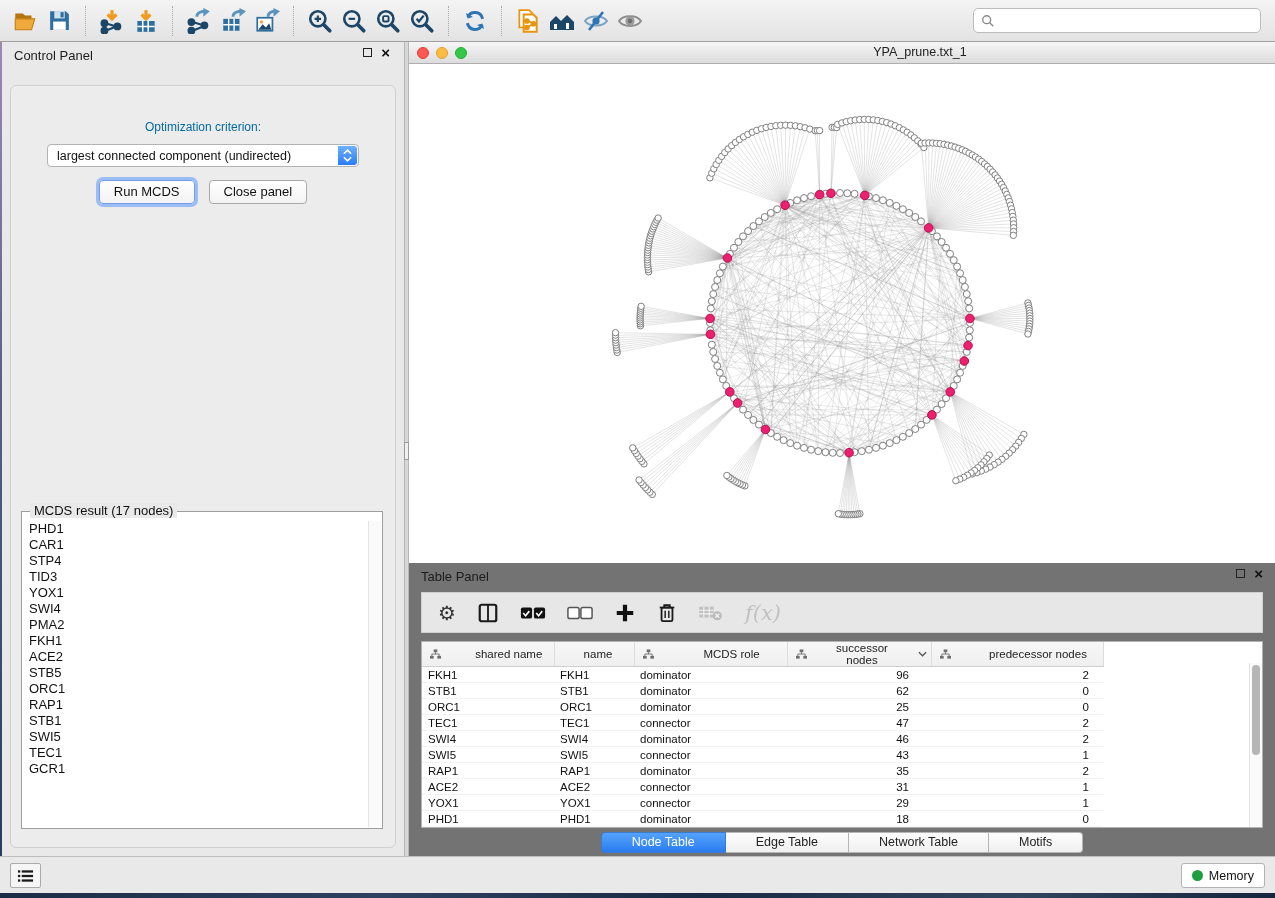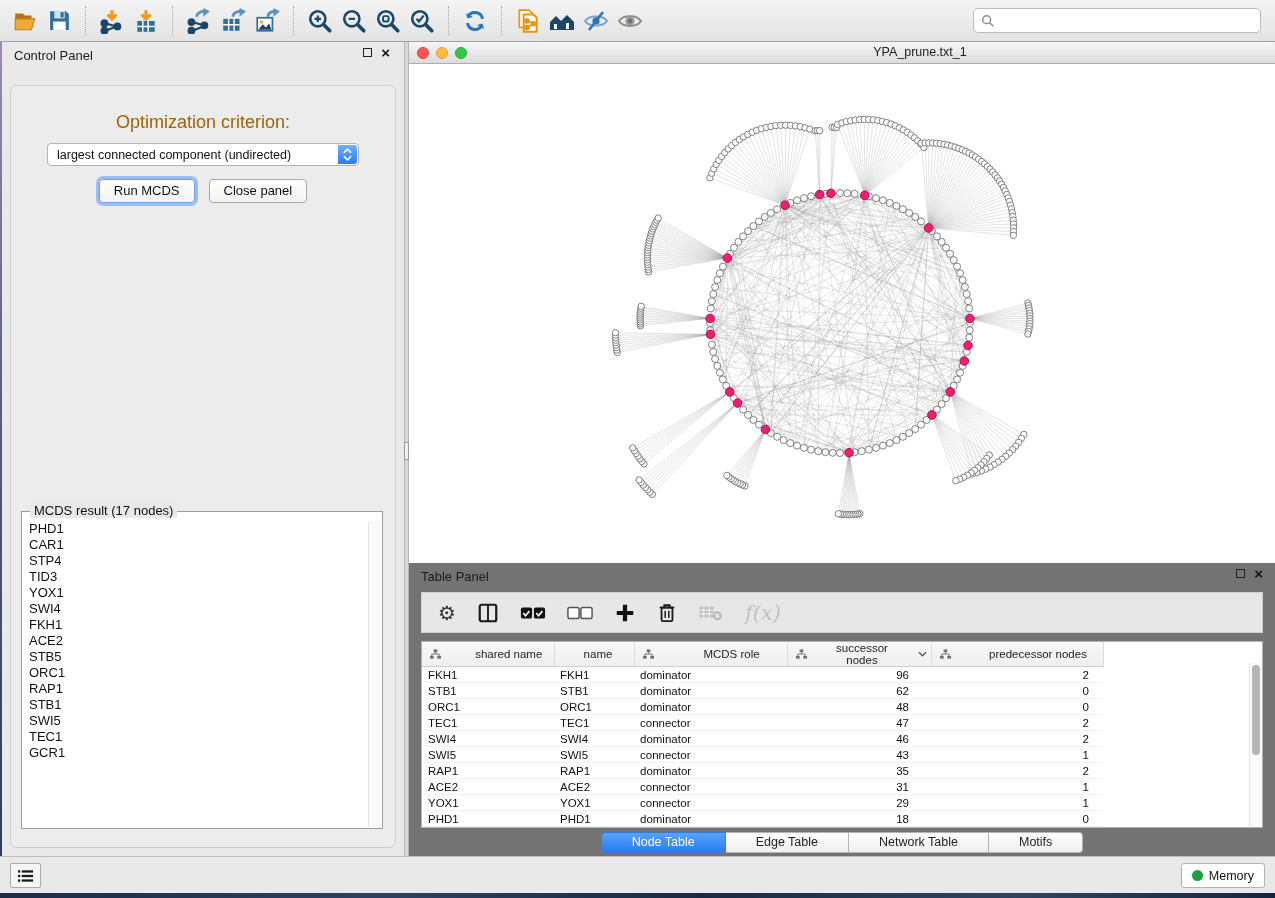--- a/index.html
+++ b/index.html
@@ -35,21 +35,21 @@
 
   #cp-tabs { position:absolute; left:0; top:32px; width:100%; display:flex; justify-content:center; z-index:2; }
   .cp-tab { font-size:13px; color:#222; background:linear-gradient(#fdfdfd,#f1f1f1);
     border:1px solid #9d9d9d; border-left-width:0; padding:3px 13px 4px; }
   .cp-tab:first-child { border-left-width:1px; border-radius:5px 0 0 5px; }
   .cp-tab:last-child { border-radius:0 5px 5px 0; }
   .cp-tab.active { background:linear-gradient(#62a8fd,#2a7bf6); color:#fff; border-color:#3572cf; }
 
   #mcds-pane { position:absolute; left:8px; right:8px; top:43px; bottom:8px;
     background:#ececec; border:1px solid #cfcfcf; border-radius:6px; }
-  #opt-label { text-align:center; font-size:18px; color:#a16207; margin-top:26px; }
+  #opt-label { text-align:center; font-size:12px; color:#0369a1; margin-top:34px; }
   #opt-select { position:relative; margin:10px auto 0; width:312px; height:23px; background:#fff;
     border:1px solid #b3b3b3; border-radius:4px; font-size:12.5px; color:#111;
     display:flex; align-items:center; padding-left:9px; }
   #opt-stepper { position:absolute; right:1px; top:1px; bottom:1px; width:19px;
     border-radius:0 3px 3px 0; background:linear-gradient(#6fb1fc,#2a7bf7);
     display:flex; flex-direction:column; align-items:center; justify-content:center; gap:1px; }
   #opt-stepper svg { display:block; }
   #cp-buttons { display:flex; justify-content:center; gap:14px; margin-top:13px; }
   .mac-btn { font-size:13px; color:#111; background:linear-gradient(#ffffff,#f3f3f3);
     border:1px solid #a9a9a9; border-radius:4px; padding:3px 14px 4px;
@@ -317,20 +317,21 @@
     </div>
     <div id="result-group">
       <div id="result-legend">MCDS result (17 nodes)</div>
       <div id="mcds-list">
           <div class="list-item">PHD1</div>
           <div class="list-item">CAR1</div>
           <div class="list-item">STP4</div>
           <div class="list-item">TID3</div>
           <div class="list-item">YOX1</div>
           <div class="list-item">SWI4</div>
+          <div class="list-item">PMA2</div>
           <div class="list-item">FKH1</div>
           <div class="list-item">ACE2</div>
           <div class="list-item">STB5</div>
           <div class="list-item">ORC1</div>
           <div class="list-item">RAP1</div>
           <div class="list-item">STB1</div>
           <div class="list-item">SWI5</div>
           <div class="list-item">TEC1</div>
           <div class="list-item">GCR1</div>
         </div>
@@ -1363,21 +1364,21 @@
             <td>STB1</td>
             <td>STB1</td>
             <td>dominator</td>
             <td class="num1">62</td>
             <td class="num2">0</td>
           </tr>
           <tr class="datarow">
             <td>ORC1</td>
             <td>ORC1</td>
             <td>dominator</td>
-            <td class="num1">48</td>
+            <td class="num1">25</td>
             <td class="num2">0</td>
           </tr>
           <tr class="datarow">
             <td>TEC1</td>
             <td>TEC1</td>
             <td>connector</td>
             <td class="num1">47</td>
             <td class="num2">2</td>
           </tr>
           <tr class="datarow">

